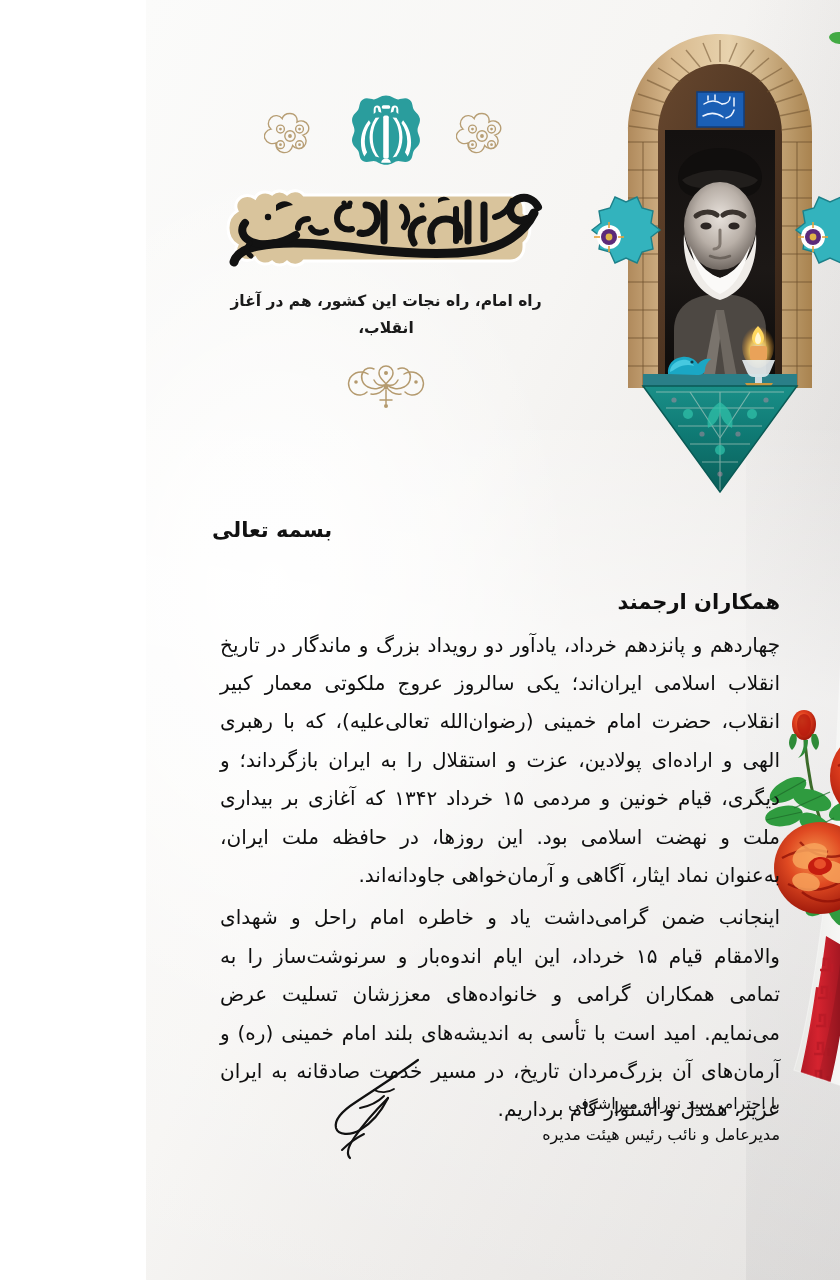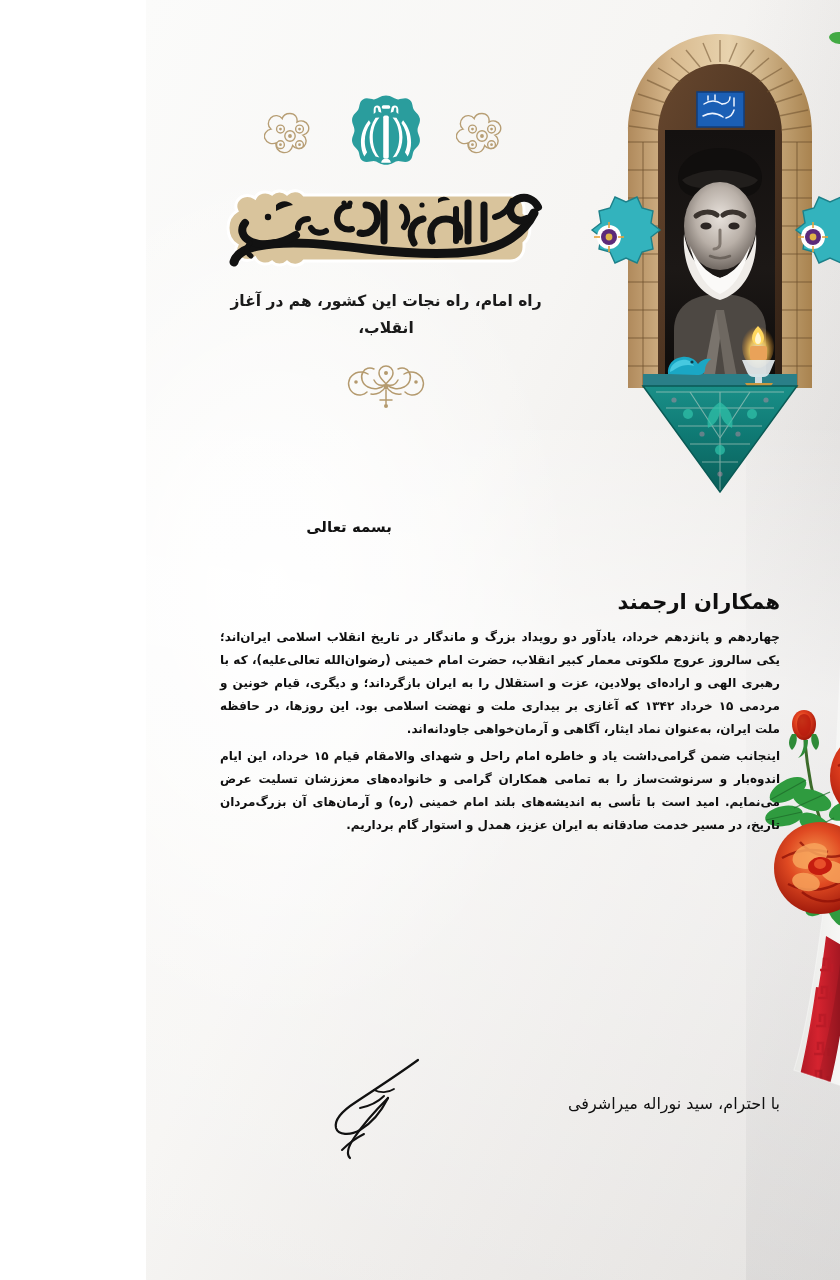--- a/index.html
+++ b/index.html
@@ -132,42 +132,42 @@
     position: absolute;
     left: 612px; top: 680px;
     width: 185px; height: 260px;
   }
 
   
   .basmala {
     position: absolute;
     right: 448px; top: 518px;
     width: 180px;
-    text-align: right;
-    font-size: 15px;
+    text-align: left;
+    font-size: 21px;
     font-weight: 700;
     color: #111;
   }
 
   .letter {
     position: absolute;
     right: 60px; top: 586px;
     width: 560px;
     color: #0f0f0f;
   }
   .salutation {
     font-size: 21px;
     font-weight: 700;
     text-align: right;
     margin: 0 0 6px 0;
     line-height: 1.6;
   }
   .para {
-    font-size: 12px;
-    font-weight: 700;
+    font-size: 20px;
+    font-weight: 400;
     line-height: 1.92;
     text-align: justify;
     text-align-last: right;
     margin: 0 0 4px 0;
     letter-spacing: -0.1px;
   }
 
   
   .sig-block {
     position: absolute;
@@ -779,15 +779,16 @@
     <svg class="sig-mark" viewBox="0 0 120 112">
       <g fill="none" stroke="#111" stroke-linecap="round" stroke-linejoin="round">
         <path d="M96 6C74 22 52 36 34 48c-14 9-22 18-20 26 2 7 14 8 24 2 12-7 22-20 28-32" stroke-width="2.2"></path>
         <path d="M66 44c-14 14-26 28-34 40-6 9-8 16-4 20" stroke-width="2.2"></path>
         <path d="M38 54c10-2 18-6 24-12" stroke-width="2"></path>
         <path d="M52 36c6 3 14 3 20-1" stroke-width="1.8"></path>
         <path d="M20 96c6-6 14-12 22-16" stroke-width="2"></path>
       </g>
     </svg>
     <div class="sig-line">با احترام، سید نوراله میراشرفی</div>
+    <div class="sig-line">مدیرعامل و نائب رئیس هیئت مدیره</div>
   </div>
 
 </div>
 
 </body></html>

